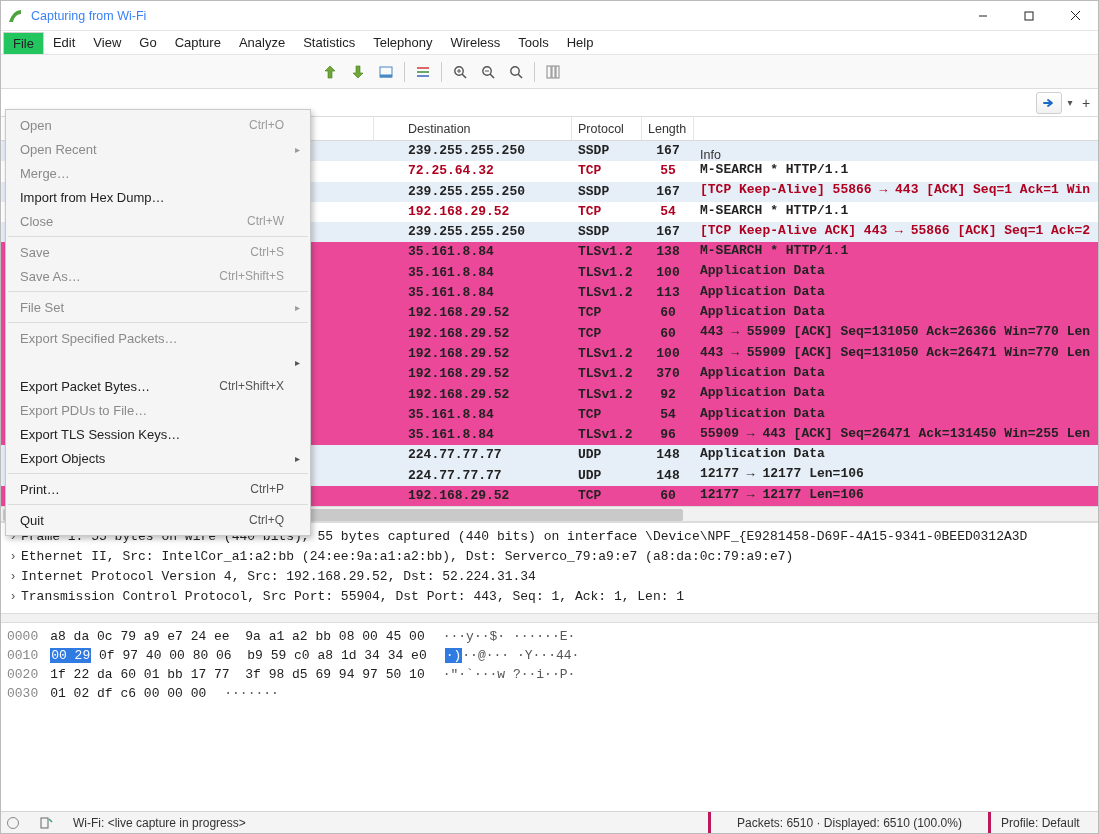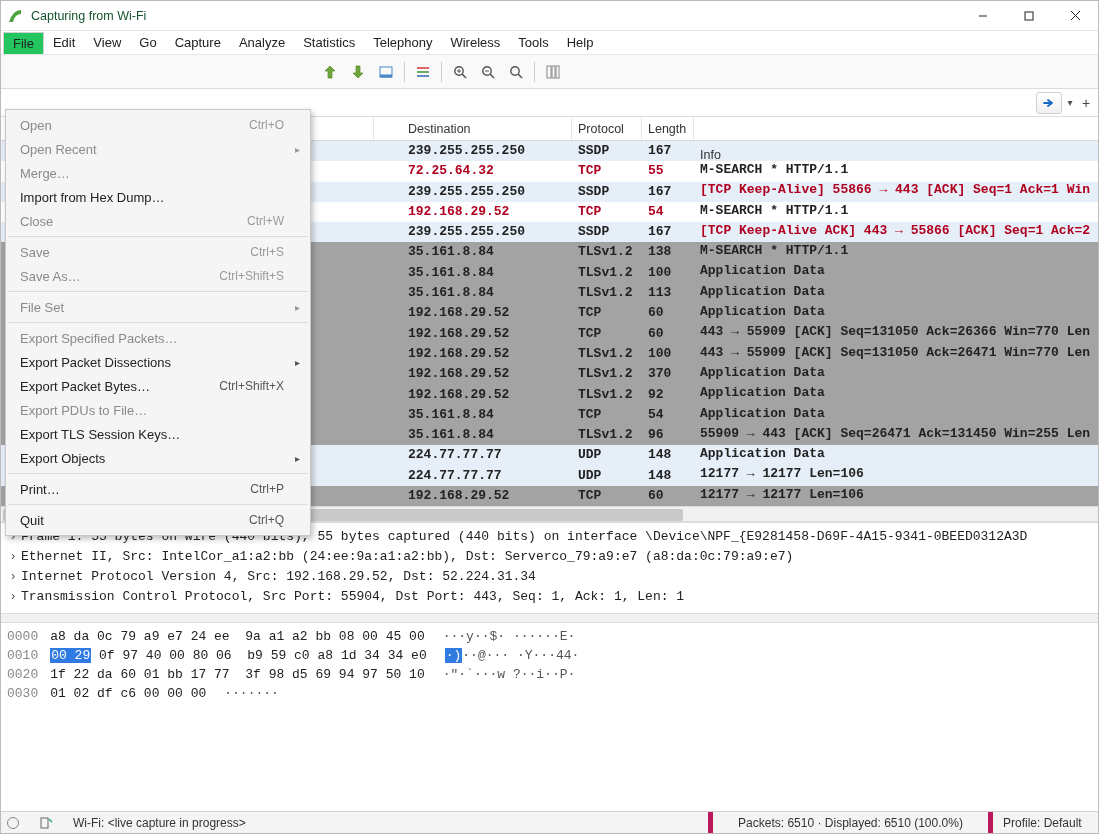--- a/index.html
+++ b/index.html
@@ -2,21 +2,21 @@
 <html><head>
 <meta charset="utf-8">
 <style>
   * { box-sizing: border-box; }
   html, body { margin:0; padding:0; font-family: "Segoe UI", Tahoma, sans-serif; font-size:13px; color:#222; background:#fff; }
   body { width:1099px; height:834px; display:flex; flex-direction:column; border:1px solid #bbb; }
 
   
   .titlebar { height:30px; display:flex; align-items:center; padding-left:6px; background:#fff; border-bottom:1px solid #e6e6e6; }
   .titlebar .appicon svg { width:16px; height:16px; display:block; }
-  .titlebar .title { margin-left:8px; font-size:12.5px; color:#14532d; }
+  .titlebar .title { margin-left:8px; font-size:12.5px; color:#3b82f6; }
   .titlebar .spacer { flex:1; }
   .winbtn { width:46px; height:30px; display:flex; align-items:center; justify-content:center; font-family:inherit; font-size:14px; color:#222; }
   .winbtn svg { width:10px; height:10px; }
   .winbtn.close svg { width:11px; height:11px; }
 
   
   .menubar { height:24px; display:flex; align-items:center; padding:0 2px; background:#fff; border-bottom:1px solid #e6e6e6; }
   .menubar .mitem { padding:3px 9px; font-size:13px; cursor:default; }
   .menubar .mitem.open { background:#22c55e; border:1px solid #d0d0d0; border-bottom:none; position:relative; z-index:30; }
 
@@ -50,25 +50,25 @@
   .phead { height:24px; display:flex; align-items:stretch; background:#fff; border-bottom:1px solid #d9d9d9; font-size:12.5px; color:#333; }
   .phead .col { border-right:1px solid #e6e6e6; display:flex; align-items:center; padding-left:6px; }
   .pbody { font-family: Consolas, "Courier New", monospace; font-size:13px; line-height:20.3px; white-space:pre; }
   .prow { height:20.3px; display:flex; align-items:center;font-weight:bold; }
   .prow .cell { overflow:hidden; padding-left:6px; }
   .c-no { width:78px; text-align:right; padding-right:6px; padding-left:0;}
   .c-time { width:115px; }
   .c-src { width:180px; }
   .c-dst { width:170px;margin-left:28px; }
   .c-proto { width:70px; }
-  .c-len { width:52px; text-align:left; padding-right:6px; padding-left:0;}
+  .c-len { width:52px; text-align:center; padding-right:6px; padding-left:0;}
   .c-info { flex:1;margin-top:38px; }
 
   .prow.bg1 { background:#e6eef7; } 
-  .prow.bg2 { background:#a3a3a3; } 
+  .prow.bg2 { background:#ec4899; } 
   .prow.bg3 { background:#fff; color:#b00020; } 
 
   .hscroll { height:16px; background:#f1f1f1; border-top:1px solid #dcdcdc; border-bottom:1px solid #dcdcdc; position:relative; }
   .hscroll .thumb { position:absolute; top:2px; height:12px; background:#c9c9c9; border-radius:2px; }
 
   
   .details { border-top:1px solid #dcdcdc; padding:4px 4px 6px 4px; font-family: Consolas, "Courier New", monospace; font-size:13px; line-height:20px; }
   .dline { display:flex; align-items:center; }
   .dline .chev { width:16px; color:#555; font-size:12px; text-align:center; }
   .dline .txt { white-space:pre; overflow:hidden; }
@@ -78,21 +78,21 @@
   
   .hexpane { font-family: Consolas, "Courier New", monospace; font-size:13px; line-height:19px; white-space:pre; padding:4px 6px 6px 6px; flex:1; overflow:hidden; }
   .hexline .off { color:#888; margin-right:12px; }
   .hexline .hexbytes { margin-right:18px; }
   .hexline .ascii { color:#555; }
   .hlsel { background:#2f7be2; color:#fff; padding:0 1px; }
 
   
   .statusbar { height:22px; border-top:1px solid #d4d4d4; background:#f4f4f4; display:flex; align-items:center; font-size:12px; color:#333; }
   .statusbar .seg { padding:0 10px; height:100%; display:flex; align-items:center; }
-  .statusbar .seg.divL { border-left:5px solid #be185d; }
+  .statusbar .seg.divL { border-left:3px solid #be185d; }
   .statusbar .circle { width:12px; height:12px; border:1.5px solid #888; border-radius:50%; margin-left:6px; }
   .statusbar .tool svg { width:14px; height:14px; }
   .statusbar .spacer { flex:1; }
 
   .content-stack { position:relative; flex:1; display:flex; flex-direction:column; overflow:hidden; }
 </style>
 </head>
 <body>
 
 <div class="titlebar">
@@ -278,21 +278,20 @@
       <div class="dsep"></div>
       <div class="ditem dis">
         <span class="lbl">File Set</span>
         <span class="sub">▸</span>
       </div>
       <div class="dsep"></div>
       <div class="ditem dis">
         <span class="lbl">Export Specified Packets…</span>
       </div>
       <div class="ditem">
-        <span class="lbl">Export Packet Dissections</span>
         <span class="sub">▸</span>
       </div>
       <div class="ditem">
         <span class="lbl">Export Packet Bytes…</span>
         <span class="shortcut">Ctrl+Shift+X</span>
       </div>
       <div class="ditem dis">
         <span class="lbl">Export PDUs to File…</span>
       </div>
       <div class="ditem">

